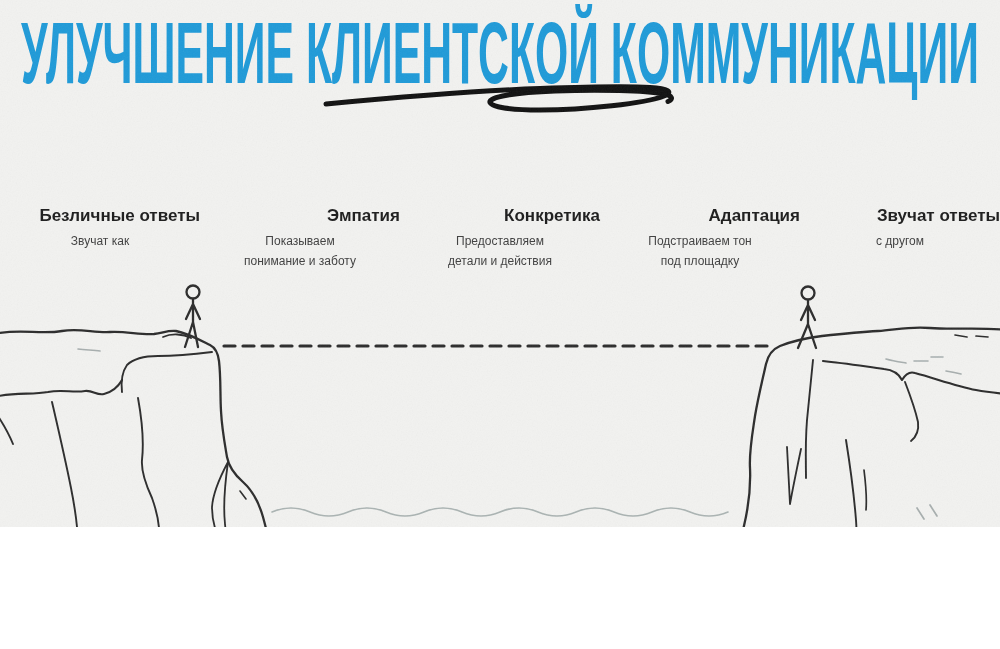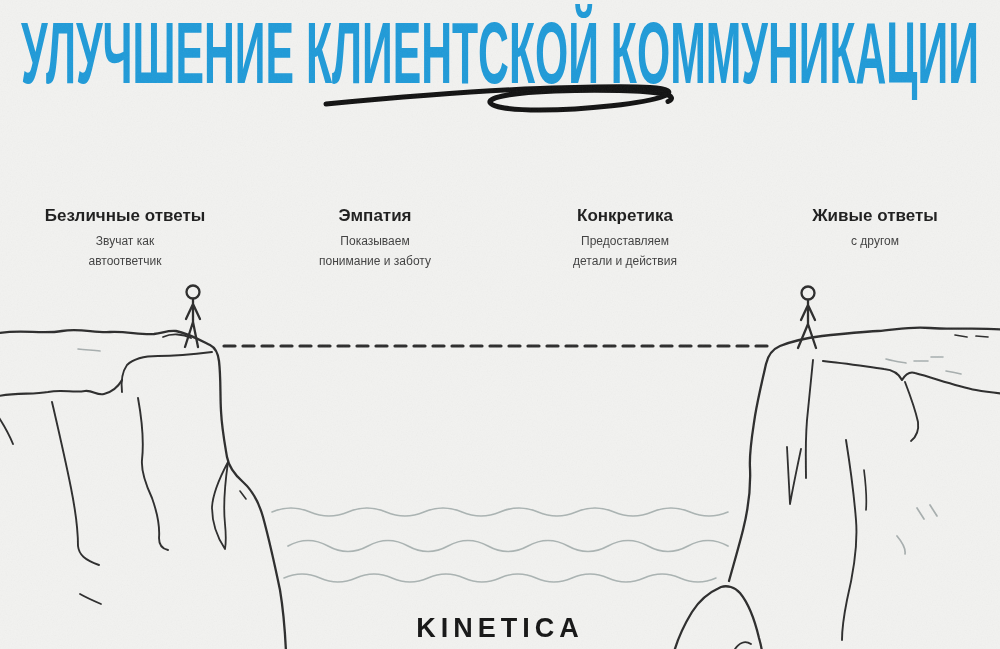--- a/index.html
+++ b/index.html
@@ -1,33 +1,33 @@
 <!DOCTYPE html>
 <html><head>
 <meta charset="utf-8">
 <style>
   html,body { margin:0; padding:0; }
   .poster {
-    position:relative; width:1000px; height:649px;
+    position:relative; width:1000px; height:527px;
     background:#f2f2f0; overflow:hidden;
     font-family:"Liberation Sans","DejaVu Sans",sans-serif;
   }
   .art, .title-art, .grain { position:absolute; left:0; top:0; }
   .title-art { width:1000px; height:135px; }
   .art { width:1000px; height:649px; }
   .grain { width:1000px; height:649px; pointer-events:none; }
 
   .labels-row {
     position:absolute; top:206px; left:0; width:1000px;
     display:flex;
   }
   .stage { flex:1 1 0; text-align:center; }
   .stage .stage-title {
     font-size:17px; font-weight:bold; color:#1c1c1c;
-    margin:0 0 5px 0; white-space:nowrap;
+    margin:0 0 5px 0; white-space:nowrap;text-align:right;
   }
   .stage .stage-line {
     font-size:12px; color:#3f3f3f; line-height:20px; white-space:nowrap;
   }
   .logo {
     position:absolute; top:613px; left:0; width:1000px;
     text-align:center; font-size:27px; font-weight:bold;
     letter-spacing:5px; color:#141414;
   }
   .ink   { stroke:#2b2b2b; fill:none; stroke-linecap:round; stroke-linejoin:round; }
@@ -90,34 +90,38 @@
 
   <svg class="title-art" viewBox="0 0 1000 135" aria-hidden="false">
     <text x="500" y="83" text-anchor="middle" textLength="958" lengthAdjust="spacingAndGlyphs" font-family="Liberation Sans, DejaVu Sans, sans-serif" font-weight="bold" font-size="88" fill="#1e9ad8">УЛУЧШЕНИЕ КЛИЕНТСКОЙ КОММУНИКАЦИИ</text>
     <path fill="none" stroke="#101010" stroke-width="5" stroke-linecap="round" d="M326,104 C400,97 470,91 540,88.5 C585,87 625,86 650,87.5 C668,88.5 674,92 664,96 C645,103.5 585,110 540,110 C510,110 492,107 490,102.5 C488,97 515,92.5 555,91 C600,89.5 645,90.5 664,94 C672,95.5 674,99 668,101.5"></path>
   </svg>
 
   <div class="labels-row">
     <div class="stage">
       <div class="stage-title">Безличные ответы</div>
       <div class="stage-line">Звучат как</div>
-      <div class="stage-line">автоответчик</div>
     </div>
     <div class="stage">
       <div class="stage-title">Эмпатия</div>
       <div class="stage-line">Показываем</div>
       <div class="stage-line">понимание и заботу</div>
     </div>
     <div class="stage">
       <div class="stage-title">Конкретика</div>
       <div class="stage-line">Предоставляем</div>
       <div class="stage-line">детали и действия</div>
     </div>
     <div class="stage">
-      <div class="stage-title">Живые ответы</div>
+      <div class="stage-title">Адаптация</div>
+      <div class="stage-line">Подстраиваем тон</div>
+      <div class="stage-line">под площадку</div>
+    </div>
+    <div class="stage">
+      <div class="stage-title">Звучат ответы</div>
       <div class="stage-line">с другом</div>
     </div>
   </div>
 
   <div class="logo">KINETICA</div>
 
   <svg class="grain" viewBox="0 0 1000 649" aria-hidden="true">
     <filter id="gr">
       <feTurbulence type="fractalNoise" baseFrequency="0.8" numOctaves="2" stitchTiles="stitch"></feTurbulence>
       <feColorMatrix type="saturate" values="0"></feColorMatrix>

